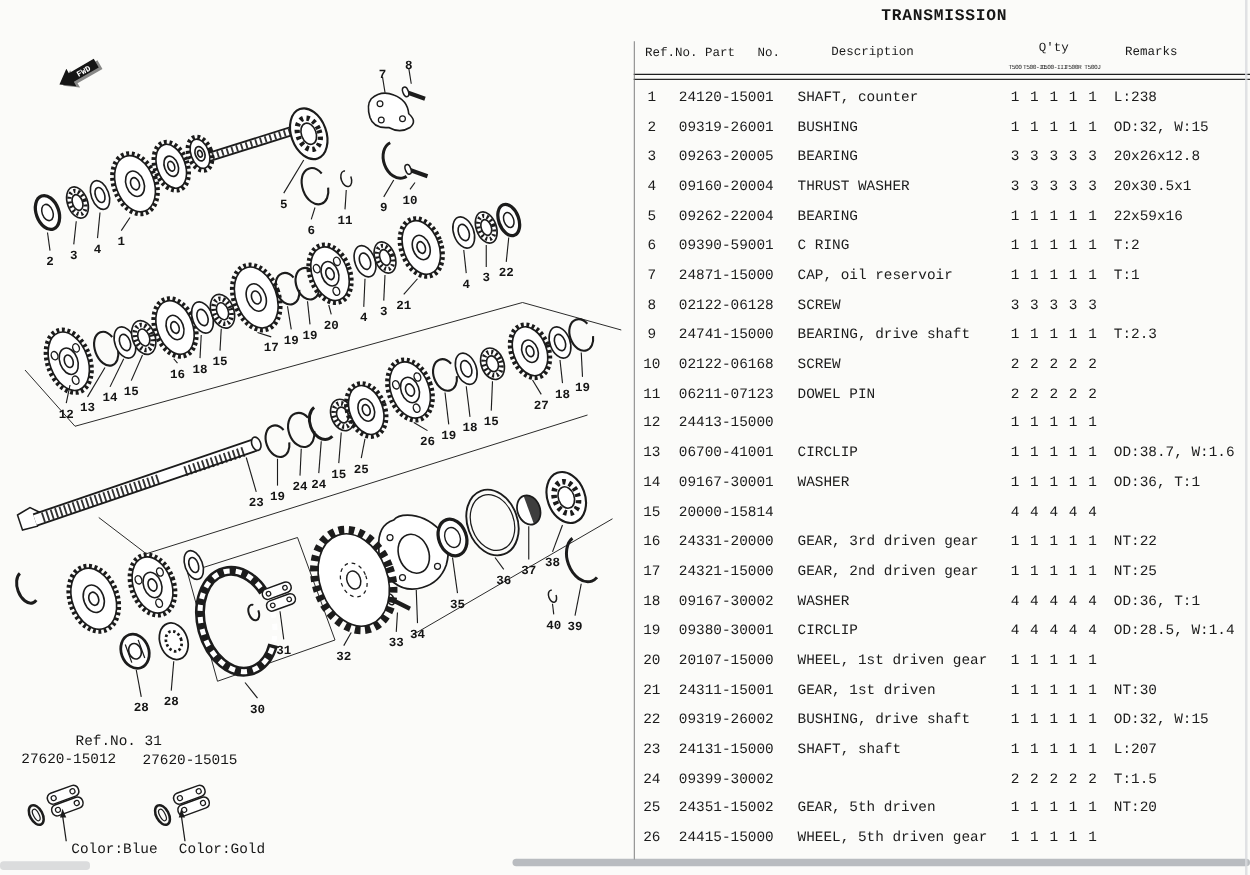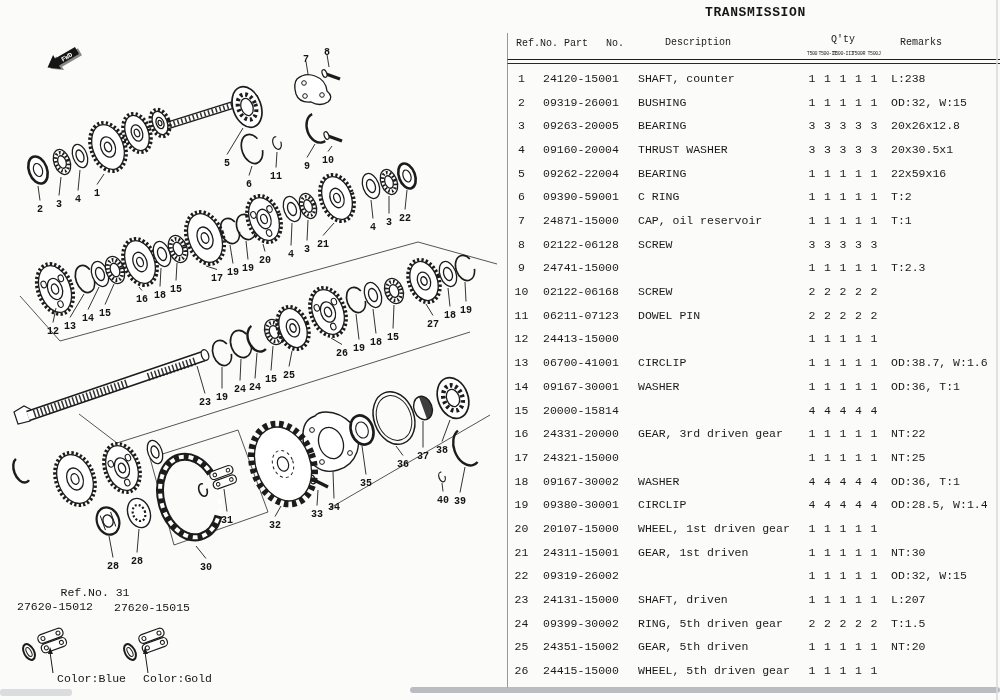--- a/index.html
+++ b/index.html
@@ -606,20 +606,21 @@
     <span class="c-q q0" style="left: 804.5px;">3</span>
     <span class="c-q q1" style="left: 820px;">3</span>
     <span class="c-q q2" style="left: 835.5px;">3</span>
     <span class="c-q q3" style="left: 851px;">3</span>
     <span class="c-q q4" style="left: 866.5px;">3</span>
     <span class="c-rem"></span>
   </div>
     <div class="trow" style="top: 256.44px;">
     <span class="c-ref">9</span>
     <span class="c-part">24741-15000</span>
+    <span class="c-desc">BEARING, drive shaft</span>
     <span class="c-q q0" style="left: 804.5px;">1</span>
     <span class="c-q q1" style="left: 820px;">1</span>
     <span class="c-q q2" style="left: 835.5px;">1</span>
     <span class="c-q q3" style="left: 851px;">1</span>
     <span class="c-q q4" style="left: 866.5px;">1</span>
     <span class="c-rem">T:2.3</span>
   </div>
     <div class="trow" style="top: 280.12px;">
     <span class="c-ref">10</span>
     <span class="c-part">02122-06168</span>
@@ -691,20 +692,21 @@
     <span class="c-q q0" style="left: 804.5px;">1</span>
     <span class="c-q q1" style="left: 820px;">1</span>
     <span class="c-q q2" style="left: 835.5px;">1</span>
     <span class="c-q q3" style="left: 851px;">1</span>
     <span class="c-q q4" style="left: 866.5px;">1</span>
     <span class="c-rem">NT:22</span>
   </div>
     <div class="trow" style="top: 445.88px;">
     <span class="c-ref">17</span>
     <span class="c-part">24321-15000</span>
+    <span class="c-desc">GEAR, 2nd driven gear</span>
     <span class="c-q q0" style="left: 804.5px;">1</span>
     <span class="c-q q1" style="left: 820px;">1</span>
     <span class="c-q q2" style="left: 835.5px;">1</span>
     <span class="c-q q3" style="left: 851px;">1</span>
     <span class="c-q q4" style="left: 866.5px;">1</span>
     <span class="c-rem">NT:25</span>
   </div>
     <div class="trow" style="top: 469.56px;">
     <span class="c-ref">18</span>
     <span class="c-part">09167-30002</span>
@@ -745,42 +747,42 @@
     <span class="c-q q0" style="left: 804.5px;">1</span>
     <span class="c-q q1" style="left: 820px;">1</span>
     <span class="c-q q2" style="left: 835.5px;">1</span>
     <span class="c-q q3" style="left: 851px;">1</span>
     <span class="c-q q4" style="left: 866.5px;">1</span>
     <span class="c-rem">NT:30</span>
   </div>
     <div class="trow" style="top: 564.28px;">
     <span class="c-ref">22</span>
     <span class="c-part">09319-26002</span>
+    <span class="c-desc">BUSHING, drive shaft</span>
     <span class="c-q q0" style="left: 804.5px;">1</span>
     <span class="c-q q1" style="left: 820px;">1</span>
     <span class="c-q q2" style="left: 835.5px;">1</span>
     <span class="c-q q3" style="left: 851px;">1</span>
     <span class="c-q q4" style="left: 866.5px;">1</span>
     <span class="c-rem">OD:32, W:15</span>
   </div>
     <div class="trow" style="top: 587.96px;">
     <span class="c-ref">23</span>
     <span class="c-part">24131-15000</span>
-    <span class="c-desc">SHAFT, driven</span>
+    <span class="c-desc">SHAFT, shaft</span>
     <span class="c-q q0" style="left: 804.5px;">1</span>
     <span class="c-q q1" style="left: 820px;">1</span>
     <span class="c-q q2" style="left: 835.5px;">1</span>
     <span class="c-q q3" style="left: 851px;">1</span>
     <span class="c-q q4" style="left: 866.5px;">1</span>
     <span class="c-rem">L:207</span>
   </div>
     <div class="trow" style="top: 611.64px;">
     <span class="c-ref">24</span>
     <span class="c-part">09399-30002</span>
-    <span class="c-desc">RING, 5th driven gear</span>
     <span class="c-q q0" style="left: 804.5px;">2</span>
     <span class="c-q q1" style="left: 820px;">2</span>
     <span class="c-q q2" style="left: 835.5px;">2</span>
     <span class="c-q q3" style="left: 851px;">2</span>
     <span class="c-q q4" style="left: 866.5px;">2</span>
     <span class="c-rem">T:1.5</span>
   </div>
     <div class="trow" style="top: 635.32px;">
     <span class="c-ref">25</span>
     <span class="c-part">24351-15002</span>

